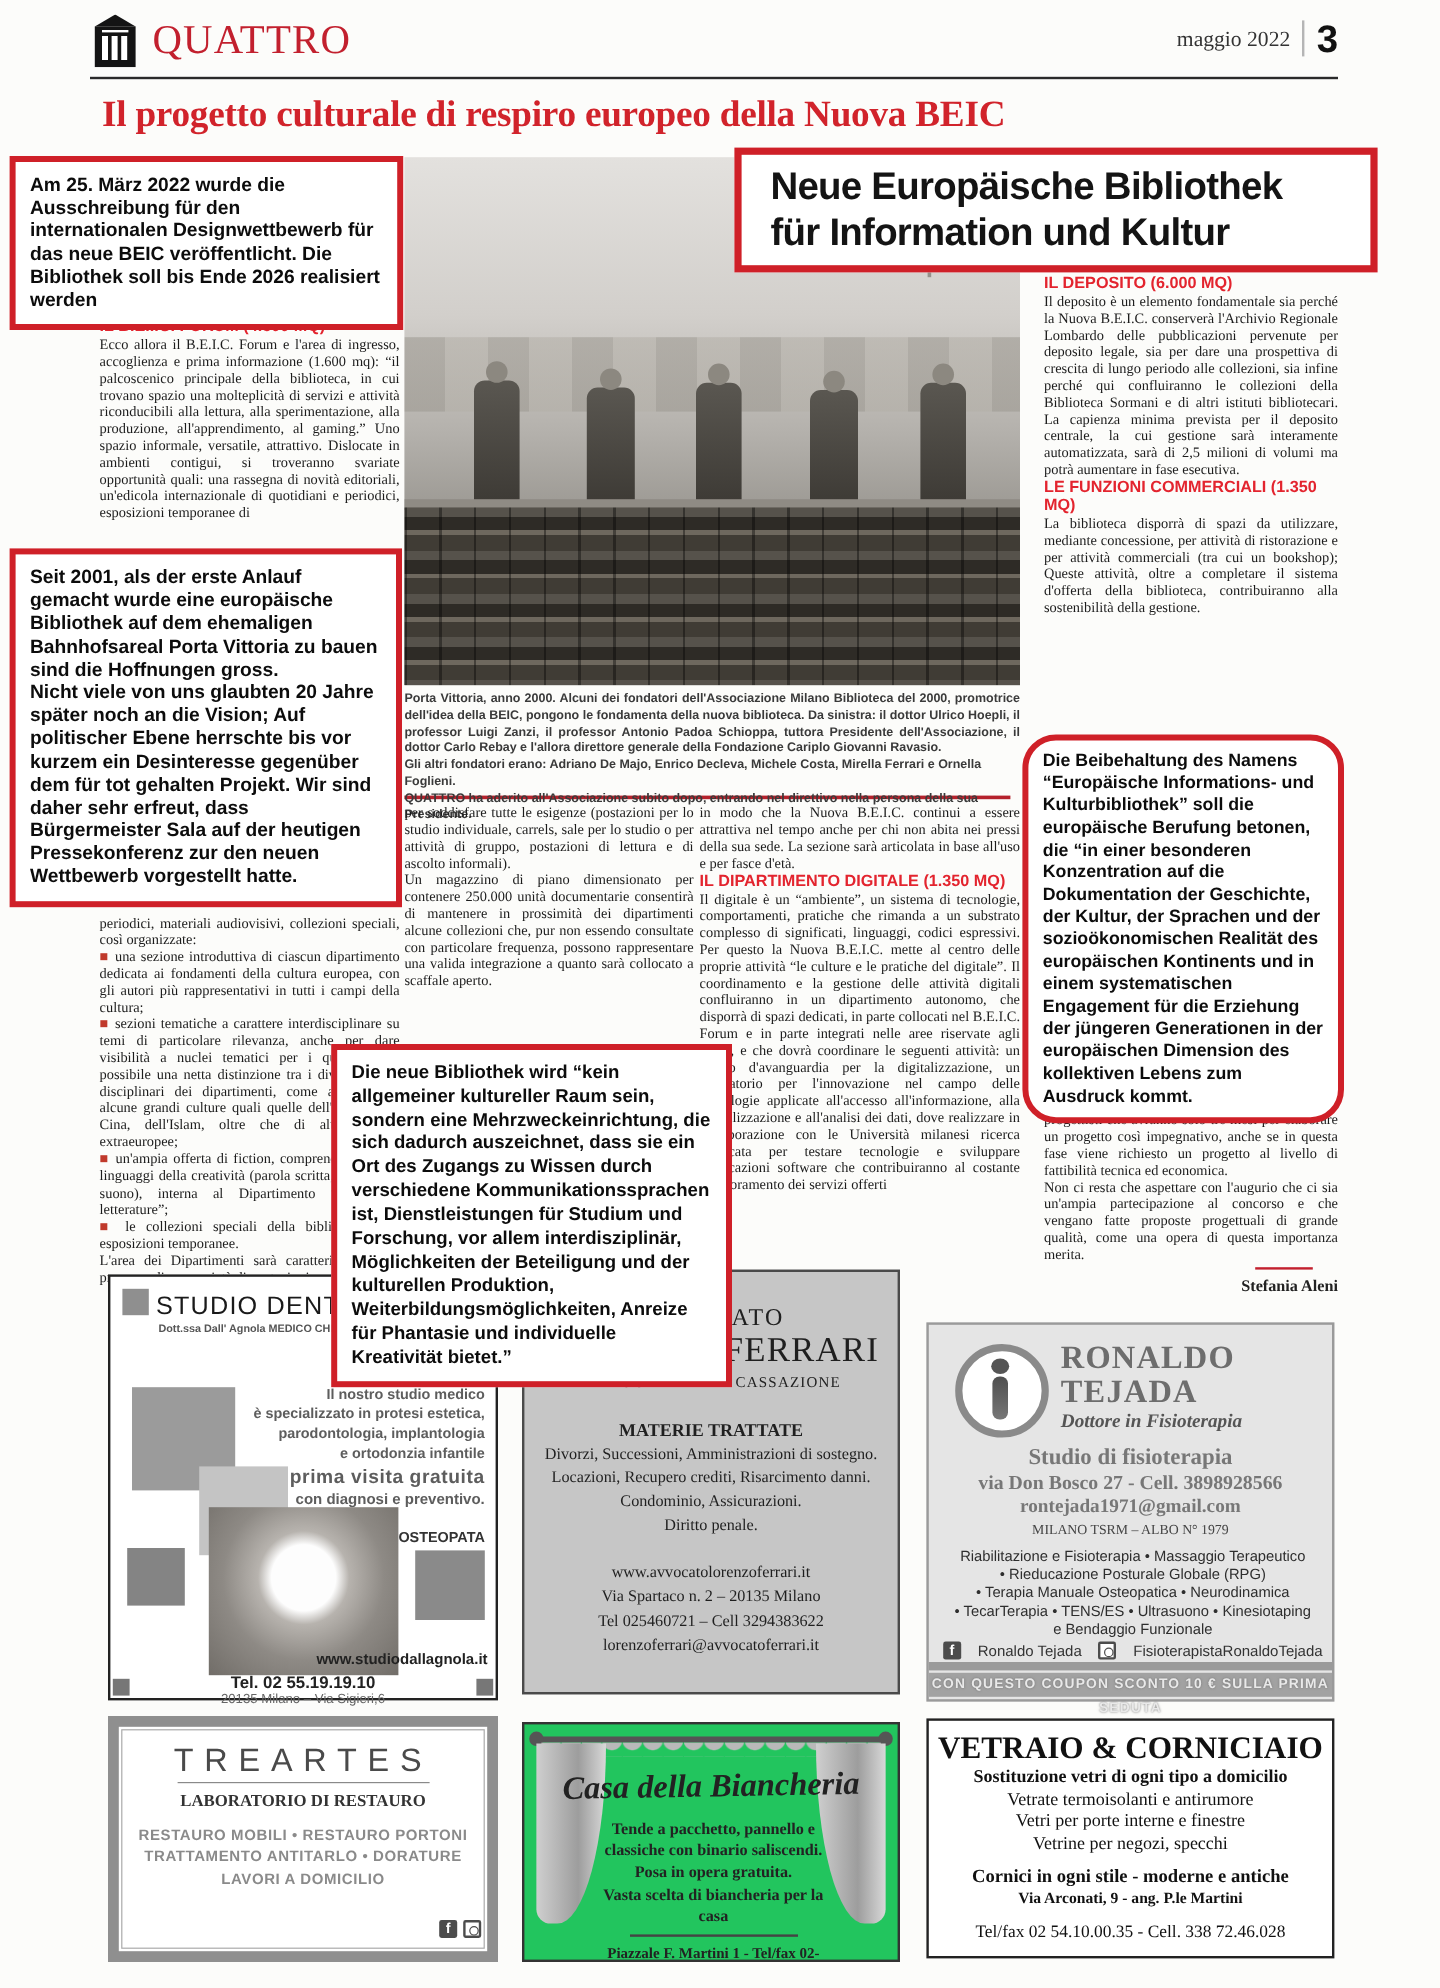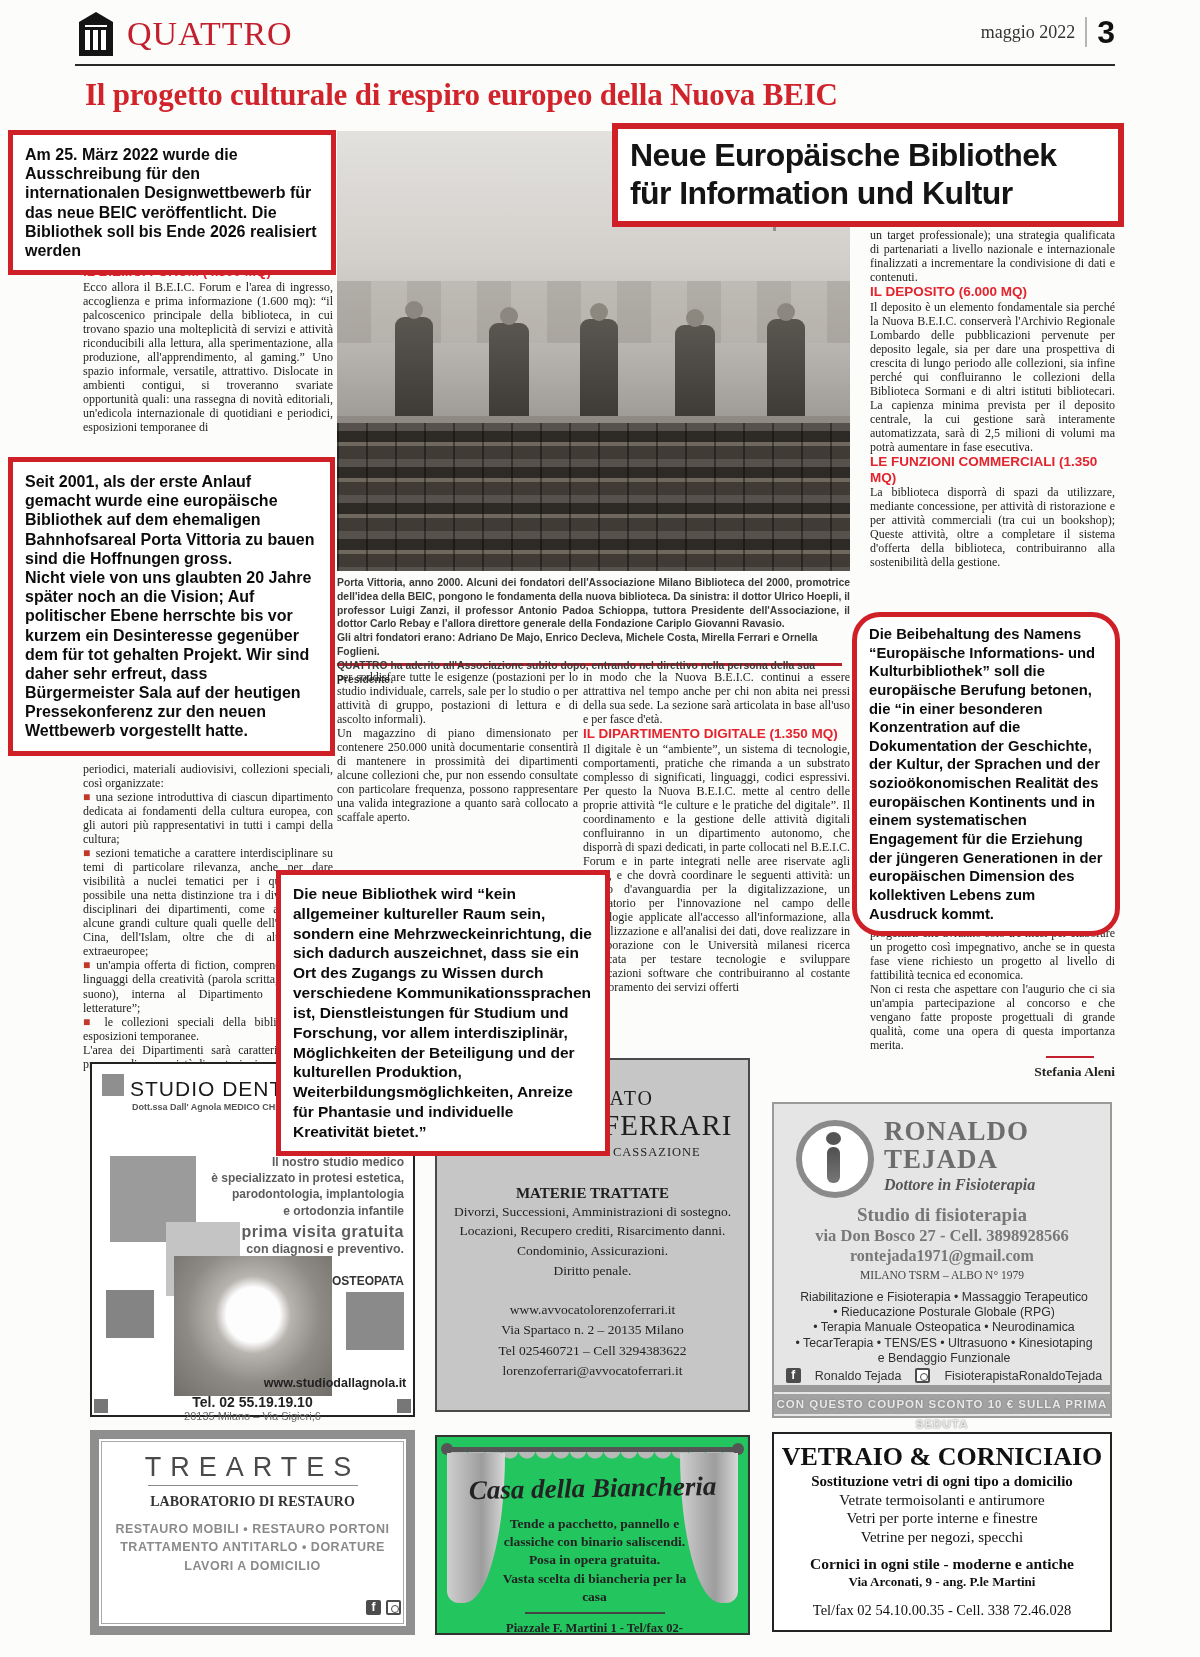--- a/index.html
+++ b/index.html
@@ -53,21 +53,21 @@
   .col4b{left:870px;top:898px;width:245px;}
   .byline-rule{left:1046px;top:1056px;width:48px;height:2px;background:#c2202e;z-index:2;}
   .byline{left:870px;top:1064px;width:245px;text-align:right;
           font:700 13.5px "Liberation Serif",serif;color:#222;z-index:2;}
 
   
   .gbox{background:#fff;border:5px solid #cf2028;z-index:5;color:#0c0c0c;
         font-family:"Liberation Sans",sans-serif;font-weight:700;}
   .gbox p{margin:0;}
   .box1{left:8px;top:130px;width:294px;padding:10px 12px;font-size:16px;line-height:1.2;}
-  .hl-box{left:612px;top:123px;width:476px;padding:8px 12px;background:#fff;border:6px solid #cf2028;
+  .hl-box{left:612px;top:123px;width:476px;padding:8px 24px;background:#fff;border:6px solid #cf2028;
           z-index:5;font:800 32px/1.18 "Liberation Sans",sans-serif;color:#141414;letter-spacing:-.6px;}
   .box2{left:8px;top:457px;width:293px;padding:10px 12px;font-size:16px;line-height:1.2;}
   .box3{left:852px;top:612px;width:234px;padding:8px 12px;font-size:14.8px;line-height:1.26;border-radius:28px;}
   .box4{left:276px;top:870px;width:300px;padding:9px 12px;font-size:15.5px;line-height:1.28;}
 
   
   .ad{z-index:3;box-sizing:border-box;}
 
   
   .ad-dent{left:90px;top:1062px;width:325px;height:355px;background:#fff;border:2px solid #222;}
@@ -230,21 +230,20 @@
     <p>Un magazzino di piano dimensionato per contenere 250.000 unità documentarie consentirà di mantenere in prossimità dei dipartimenti alcune collezioni che, pur non essendo consultate con particolare frequenza, possono rappresentare una valida integrazione a quanto sarà collocato a scaffale aperto.</p>
   </div>
 
   <div class="abs col col3">
     <p>in modo che la Nuova B.E.I.C. continui a essere attrattiva nel tempo anche per chi non abita nei pressi della sua sede. La sezione sarà articolata in base all'uso e per fasce d'età.</p>
     <p class="sec-head">IL DIPARTIMENTO DIGITALE (1.350 MQ)</p>
     <p>Il digitale è un “ambiente”, un sistema di tecnologie, comportamenti, pratiche che rimanda a un substrato complesso di significati, linguaggi, codici espressivi. Per questo la Nuova B.E.I.C. mette al centro delle proprie attività “le culture e le pratiche del digitale”. Il coordinamento e la gestione delle attività digitali confluiranno in un dipartimento autonomo, che disporrà di spazi dedicati, in parte collocati nel B.E.I.C. Forum e in parte integrati nelle aree riservate agli uffici, e che dovrà coordinare le seguenti attività: un centro d'avanguardia per la digitalizzazione, un laboratorio per l'innovazione nel campo delle tecnologie applicate all'accesso all'informazione, alla digitalizzazione e all'analisi dei dati, dove realizzare in collaborazione con le Università milanesi ricerca applicata per testare tecnologie e sviluppare applicazioni software che contribuiranno al costante miglioramento dei servizi offerti</p>
   </div>
 
   <div class="abs col col4a">
-    <p>un target professionale); una strategia qualificata di partenariati a livello nazionale e internazionale finalizzati a incrementare la condivisione di dati e contenuti.</p>
     <p class="sec-head">IL DEPOSITO (6.000 MQ)</p>
     <p>Il deposito è un elemento fondamentale sia perché la Nuova B.E.I.C. conserverà l'Archivio Regionale Lombardo delle pubblicazioni pervenute per deposito legale, sia per dare una prospettiva di crescita di lungo periodo alle collezioni, sia infine perché qui confluiranno le collezioni della Biblioteca Sormani e di altri istituti bibliotecari. La capienza minima prevista per il deposito centrale, la cui gestione sarà interamente automatizzata, sarà di 2,5 milioni di volumi ma potrà aumentare in fase esecutiva.</p>
     <p class="sec-head">LE FUNZIONI COMMERCIALI (1.350 MQ)</p>
     <p>La biblioteca disporrà di spazi da utilizzare, mediante concessione, per attività di ristorazione e per attività commerciali (tra cui un bookshop); Queste attività, oltre a completare il sistema d'offerta della biblioteca, contribuiranno alla sostenibilità della gestione.</p>
   </div>
 
   <div class="abs col col4b">
     <p>redi, fino alle caratteristiche degli impianti.</p>
     <p>Diciamo che non sarà una passeggiata per i progettisti che avranno solo tre mesi per elaborare un progetto così impegnativo, anche se in questa fase viene richiesto un progetto al livello di fattibilità tecnica ed economica.</p>
     <p>Non ci resta che aspettare con l'augurio che ci sia un'ampia partecipazione al concorso e che vengano fatte proposte progettuali di grande qualità, come una opera di questa importanza merita.</p>

